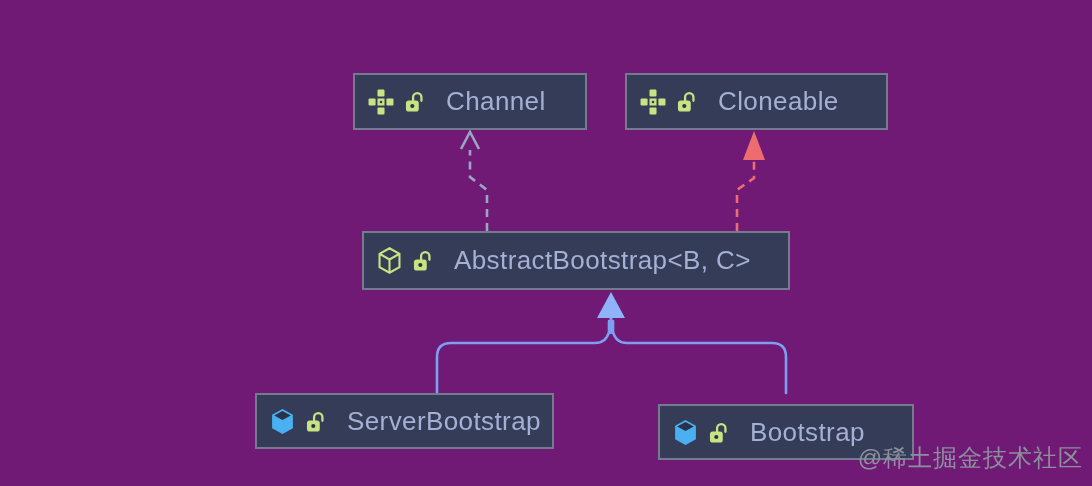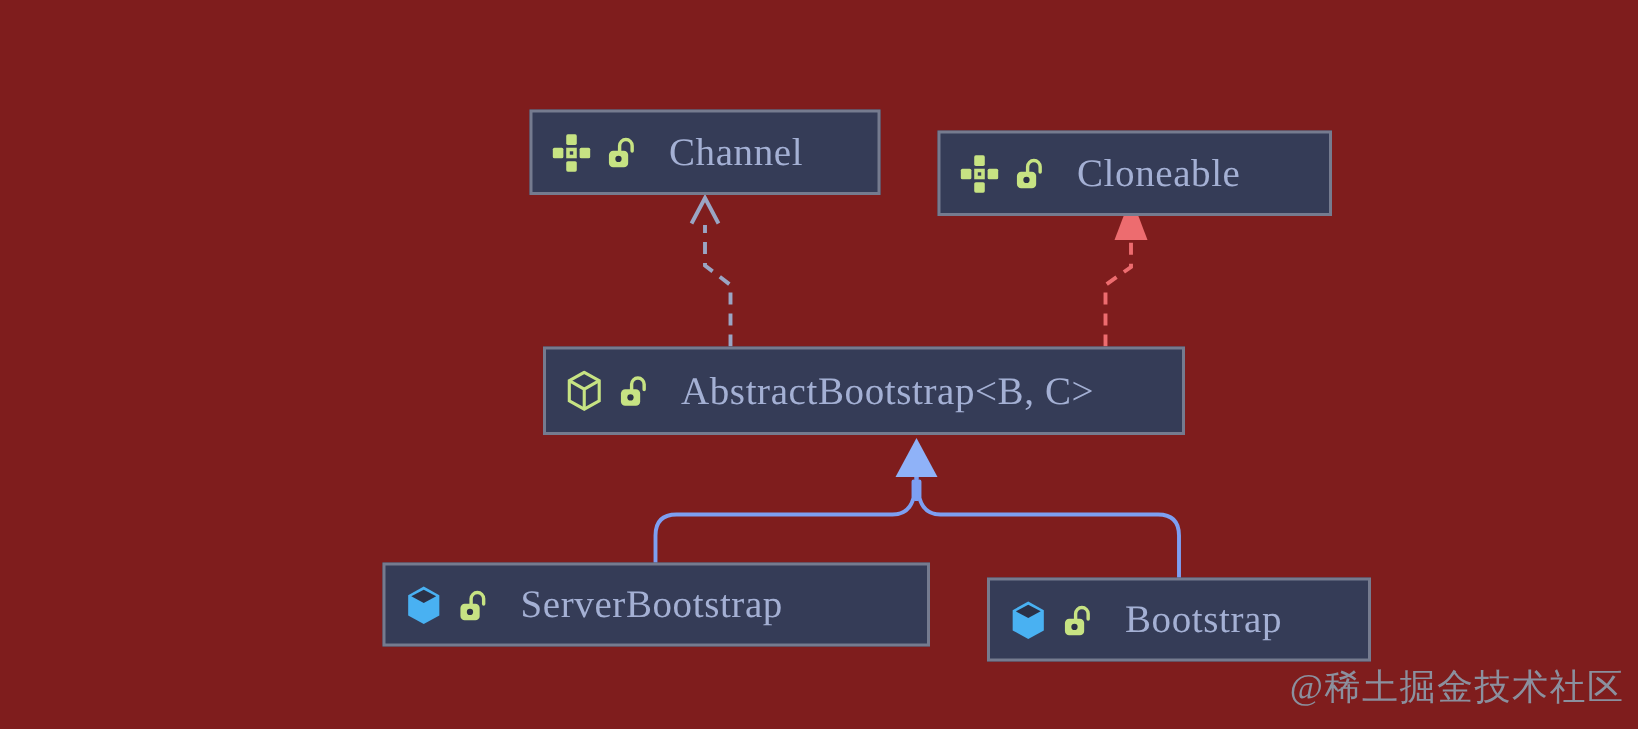--- a/index.html
+++ b/index.html
@@ -1,45 +1,45 @@
 <!DOCTYPE html>
 <html><head>
 <meta charset="utf-8">
 <style>
   html,body{margin:0;padding:0;background:#1c2030;}
   .stage{
     position:relative;
     width:1092px;height:486px;
-    background:#7f1d1d;
+    background:#701a75;
     overflow:hidden;
-    font-family:Liberation Serif, serif;
+    font-family:Liberation Sans, sans-serif;
   }
   .edge-layer{position:absolute;left:0;top:0;width:1092px;height:486px;}
   .node{
     position:absolute;
     box-sizing:border-box;
     display:flex;
     align-items:center;
     background:#353c57;
     border:2px solid #757b8f;
     padding:0 13px;
     color:#a4b0d4;
     font-size:26px;
     letter-spacing:0.4px;
     cursor:default;
     white-space:nowrap;
   }
   .node .ic{flex:0 0 auto;display:block;}
   .node .lock{margin-left:11px;}
   .node .lbl{margin-left:22px;}
   #node-channel  {left:353px;top:73px;width:234px;height:57px;}
-  #node-cloneable{left:625px;top:87px;width:263px;height:57px;}
+  #node-cloneable{left:625px;top:73px;width:263px;height:57px;}
   #node-abstract {left:362px;top:231px;width:428px;height:59px;}
-  #node-server   {left:255px;top:375px;width:365px;height:56px;}
-  #node-bootstrap{left:658px;top:385px;width:256px;height:56px;}
+  #node-server   {left:255px;top:393px;width:299px;height:56px;}
+  #node-bootstrap{left:658px;top:404px;width:256px;height:56px;}
   .watermark{
     position:absolute;
     right:9px;bottom:12px;
     color:#8b909e;
     font-size:24px;
     letter-spacing:1px;
   }
   .defs{position:absolute;width:0;height:0;overflow:hidden;}
 </style>
 </head>

